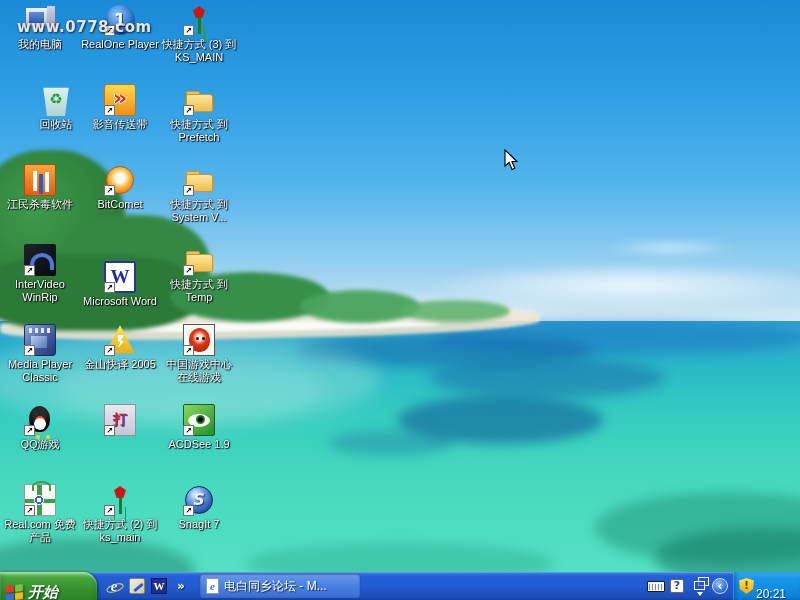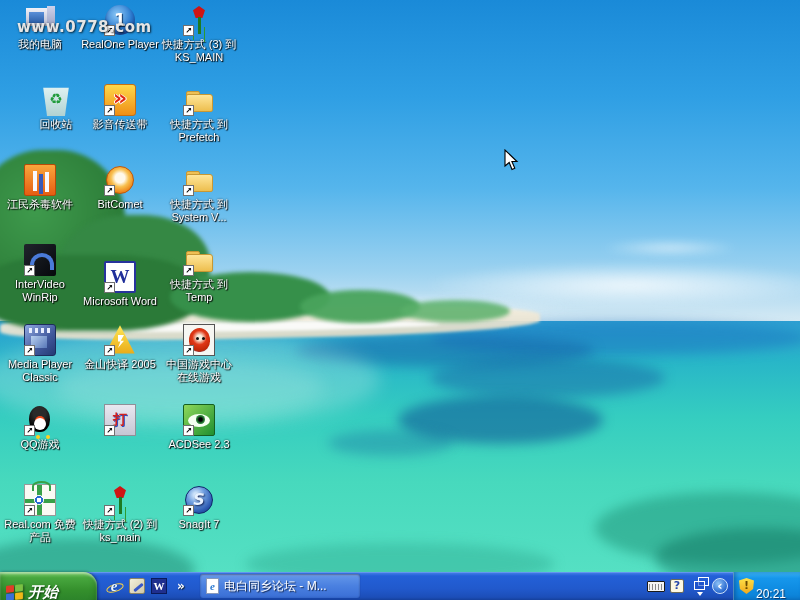--- a/index.html
+++ b/index.html
@@ -336,21 +336,21 @@
       <div class="img">
         <div class="g g-typing" data-glyph="打"></div>
         <div class="sc"></div>
       </div>
     </div>
       <div class="dicon" style="left: 159px; top: 404px;">
       <div class="img">
         <div class="g g-acdsee"></div>
         <div class="sc"></div>
       </div>
-      <div class="lbl">ACDSee 2.3</div>
+      <div class="lbl">ACDSee 1.9</div>
     </div>
       <div class="dicon" style="left: 0px; top: 484px;">
       <div class="img">
         <div class="g g-gift"></div>
         <div class="sc"></div>
       </div>
       <div class="lbl">Real.com 免费产品</div>
     </div>
       <div class="dicon" style="left: 80px; top: 484px;">
       <div class="img">

